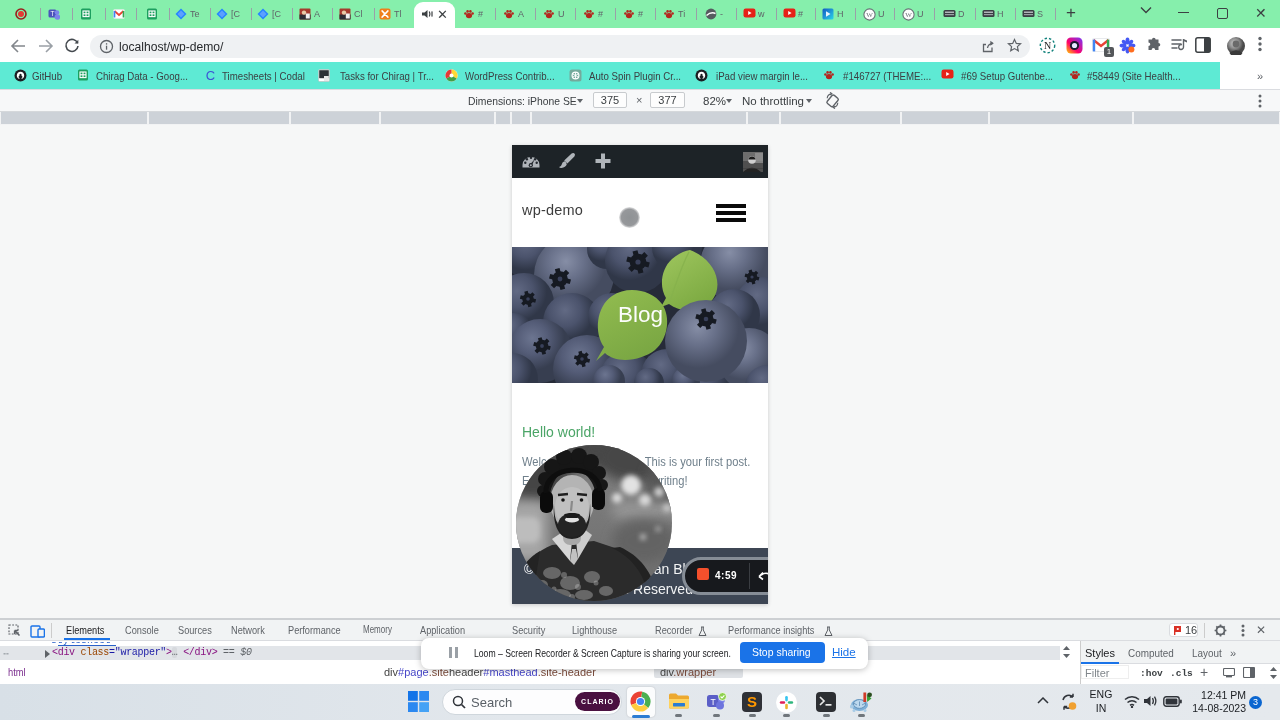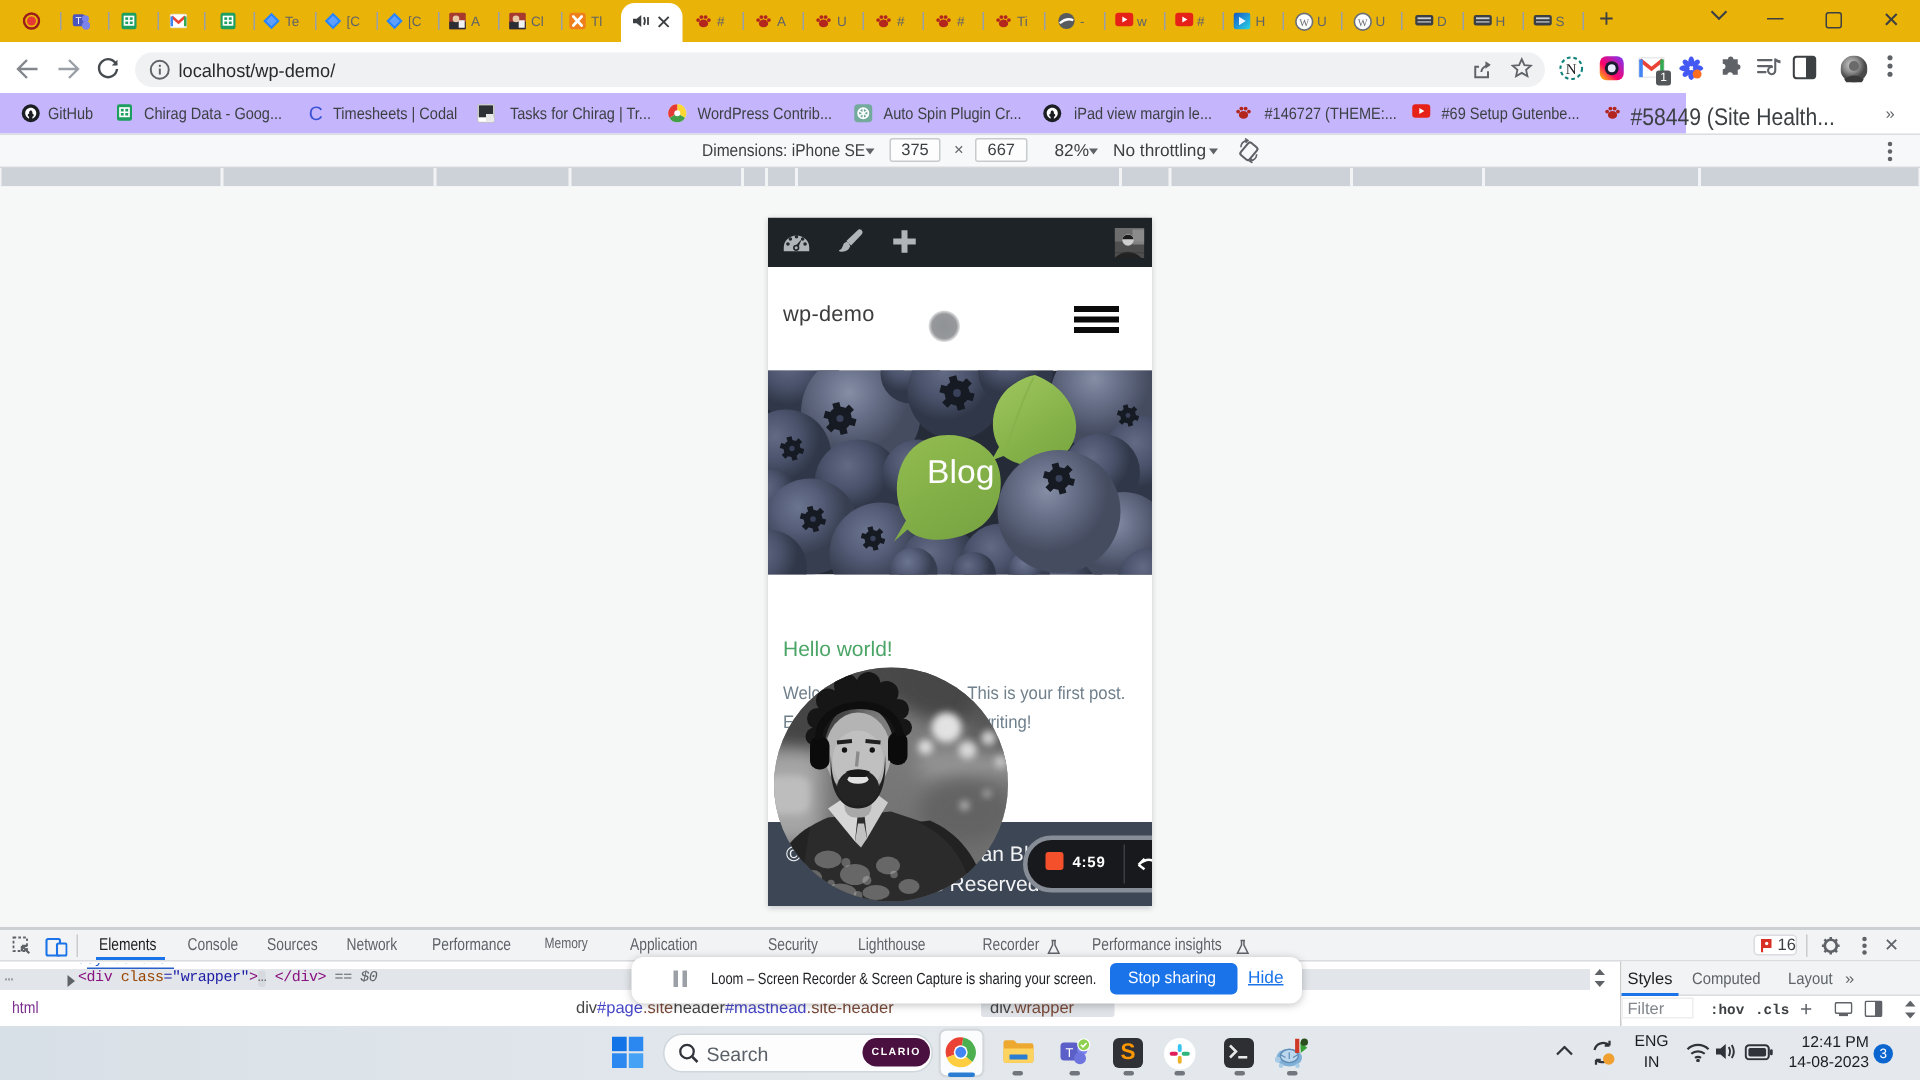--- a/index.html
+++ b/index.html
@@ -1,20 +1,20 @@
 <!DOCTYPE html>
 <html><head><meta charset="utf-8"><style>
 html,body{margin:0;padding:0}
 body{width:1280px;height:720px;position:relative;overflow:hidden;font-family:"Liberation Sans",sans-serif;background:#fff}
 .a{position:absolute}
 svg{display:block}
 .tl{font-size:9px;color:#5f6368}
 .sx{display:inline-block;transform-origin:0 50%;white-space:nowrap}
 </style></head><body>
-<div class="a" style="left:0;top:0;width:1280px;height:28px;background:#eab308">
+<div class="a" style="left:0;top:0;width:1280px;height:28px;background:#86efac">
 <div class="a" style="left:40px;top:8px;width:1px;height:12px;background:#9aa0a8"></div>
 <div class="a" style="left:72px;top:8px;width:1px;height:12px;background:#9aa0a8"></div>
 <div class="a" style="left:105px;top:8px;width:1px;height:12px;background:#9aa0a8"></div>
 <div class="a" style="left:136px;top:8px;width:1px;height:12px;background:#9aa0a8"></div>
 <div class="a" style="left:169px;top:8px;width:1px;height:12px;background:#9aa0a8"></div>
 <div class="a" style="left:210px;top:8px;width:1px;height:12px;background:#9aa0a8"></div>
 <div class="a" style="left:251px;top:8px;width:1px;height:12px;background:#9aa0a8"></div>
 <div class="a" style="left:292px;top:8px;width:1px;height:12px;background:#9aa0a8"></div>
 <div class="a" style="left:332px;top:8px;width:1px;height:12px;background:#9aa0a8"></div>
 <div class="a" style="left:374px;top:8px;width:1px;height:12px;background:#9aa0a8"></div>
@@ -387,21 +387,21 @@
       </svg>
     </div>
 <div class="a" style="left:1258px;top:8px">
       <svg width="4" height="16" viewBox="0 0 4 16">
         <circle cx="2" cy="2.5" r="1.7" fill="#5f6368"></circle>
         <circle cx="2" cy="8" r="1.7" fill="#5f6368"></circle>
         <circle cx="2" cy="13.5" r="1.7" fill="#5f6368"></circle>
       </svg>
     </div>
 </div>
-<div class="a" style="left:0;top:62px;width:1124px;height:27px;background:#c4b5fd">
+<div class="a" style="left:0;top:62px;width:1220px;height:27px;background:#5eead4">
 <div class="a" style="left:14px;top:7px">
       <svg width="13" height="13" viewBox="0 0 13 13">
         <circle cx="6.5" cy="6.5" r="6" fill="#1b1f23"></circle>
         <path d="M6.5 2.8 c-2.1 0-3.7 1.6-3.7 3.7 0 1.7 1.1 3.1 2.6 3.6 v-1.2 c-0.5-0.2-0.9-0.5-0.9-1 0-0.7 0.6-1 1-1.2 -0.1-0.2-0.2-0.5-0.1-0.9 0.2-0.7 0.6-1.1 1.1-1.1 s0.9 0.4 1.1 1.1 c0.1 0.4 0 0.7-0.1 0.9 0.4 0.2 1 0.5 1 1.2 0 0.5-0.4 0.8-0.9 1 v1.2 c1.5-0.5 2.6-1.9 2.6-3.6 0-2.1-1.6-3.7-3.7-3.7z" fill="#fff"></path>
       </svg>
     </div>
 <div class="a" style="left:32px;top:8px;font-size:11px;color:#3c4043"><span class="sx" style="transform:scaleX(0.88)">GitHub</span></div>
 <div class="a" style="left:77px;top:7px">
       <svg width="12" height="12" viewBox="0 0 12 12">
         <rect x="1" y="0.5" width="10" height="11" rx="1.5" fill="#1d9f5f"></rect>
@@ -469,30 +469,30 @@
 <div class="a" style="left:961px;top:8px;font-size:11px;color:#3c4043"><span class="sx" style="transform:scaleX(0.88)">#69 Setup Gutenbe...</span></div>
 <div class="a" style="left:1069px;top:7px">
       <svg width="12" height="12" viewBox="0 0 12 12">
         <ellipse cx="6" cy="7.6" rx="3.1" ry="2.6" fill="#b3261e"></ellipse>
         <circle cx="2.4" cy="5.4" r="1.25" fill="#b3261e"></circle>
         <circle cx="4.6" cy="3.4" r="1.3" fill="#b3261e"></circle>
         <circle cx="7.4" cy="3.4" r="1.3" fill="#b3261e"></circle>
         <circle cx="9.6" cy="5.4" r="1.25" fill="#b3261e"></circle>
       </svg>
     </div>
-<div class="a" style="left:1087px;top:8px;font-size:16px;color:#3c4043"><span class="sx" style="transform:scaleX(0.88)">#58449 (Site Health...</span></div>
+<div class="a" style="left:1087px;top:8px;font-size:11px;color:#3c4043"><span class="sx" style="transform:scaleX(0.88)">#58449 (Site Health...</span></div>
 <div class="a" style="left:1257px;top:8px;font-size:11px;color:#5f6368">»</div>
 </div>
 <div class="a" style="left:0;top:89px;width:1280px;height:1px;background:#dadce0"></div>
 <div class="a" style="left:0;top:90px;width:1280px;height:21px;background:#f7f8f9">
 <div class="a" style="left:468px;top:5px;font-size:11.5px;color:#3c4043"><span class="sx" style="transform:scaleX(0.9)">Dimensions: iPhone SE</span></div>
 <div class="a" style="left:577px;top:9px;width:0;height:0;border-top:4px solid #5f6368;border-left:3.5px solid transparent;border-right:3.5px solid transparent"></div>
 <div class="a" style="left:593px;top:2px;width:32px;height:14px;background:#fdfdfd;border:1px solid #c8cbce;border-radius:2px;font-size:11px;color:#3c4043;text-align:center;line-height:14px">375</div>
 <div class="a" style="left:636px;top:4px;font-size:11px;color:#5f6368">×</div>
-<div class="a" style="left:650px;top:2px;width:33px;height:14px;background:#fdfdfd;border:1px solid #c8cbce;border-radius:2px;font-size:11px;color:#3c4043;text-align:center;line-height:14px">667</div>
+<div class="a" style="left:650px;top:2px;width:33px;height:14px;background:#fdfdfd;border:1px solid #c8cbce;border-radius:2px;font-size:11px;color:#3c4043;text-align:center;line-height:14px">377</div>
 <div class="a" style="left:703px;top:5px;font-size:11.5px;color:#3c4043">82%</div>
 <div class="a" style="left:726px;top:9px;width:0;height:0;border-top:4px solid #5f6368;border-left:3.5px solid transparent;border-right:3.5px solid transparent"></div>
 <div class="a" style="left:742px;top:5px;font-size:11.5px;color:#3c4043"><span class="sx" style="transform:scaleX(1.0)">No throttling</span></div>
 <div class="a" style="left:806px;top:9px;width:0;height:0;border-top:4px solid #5f6368;border-left:3.5px solid transparent;border-right:3.5px solid transparent"></div>
 <div class="a" style="left:824px;top:2px">
       <svg width="17" height="17" viewBox="0 0 17 17">
         <rect x="5" y="3.4" width="7.6" height="10.6" rx="1.6" transform="rotate(40 8.5 8.5)" fill="none" stroke="#5f6368" stroke-width="1.4"></rect>
         <path d="M3.2 6.2 Q3.4 2.4 7.6 1.6 M6 0.4 L7.9 1.55 L6.4 3.2" fill="none" stroke="#5f6368" stroke-width="1.1"></path>
         <path d="M13.8 10.8 Q13.6 14.6 9.4 15.4 M11 16.6 L9.1 15.45 L10.6 13.8" fill="none" stroke="#5f6368" stroke-width="1.1"></path>
       </svg>

